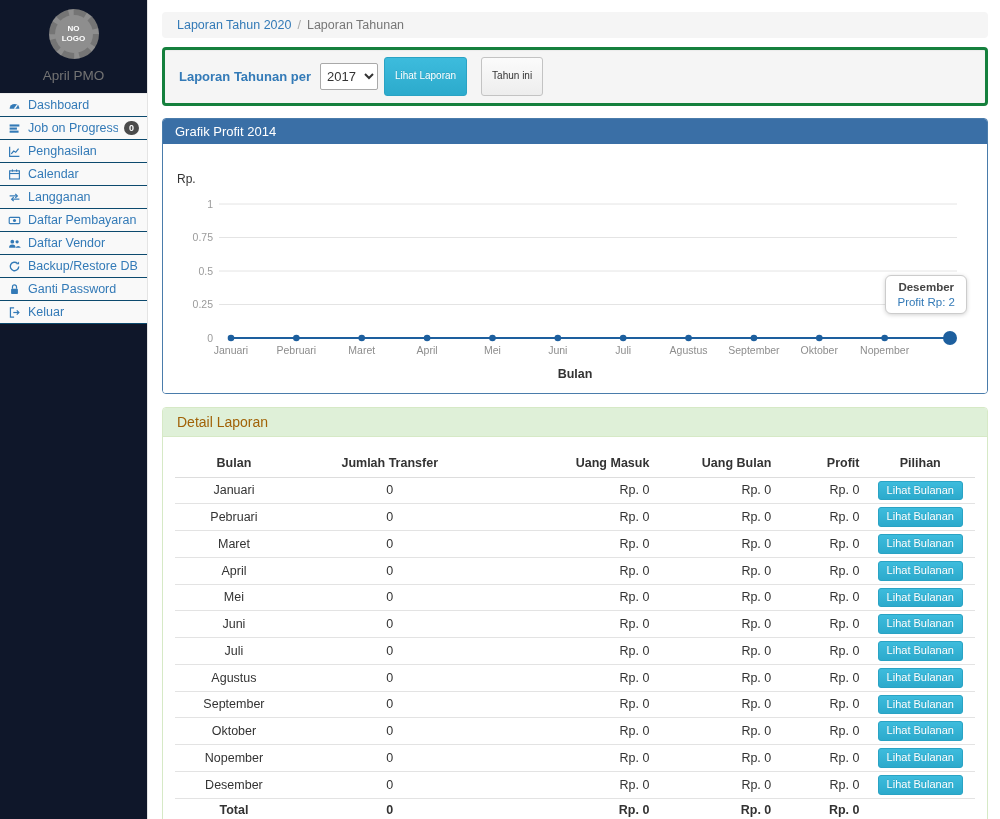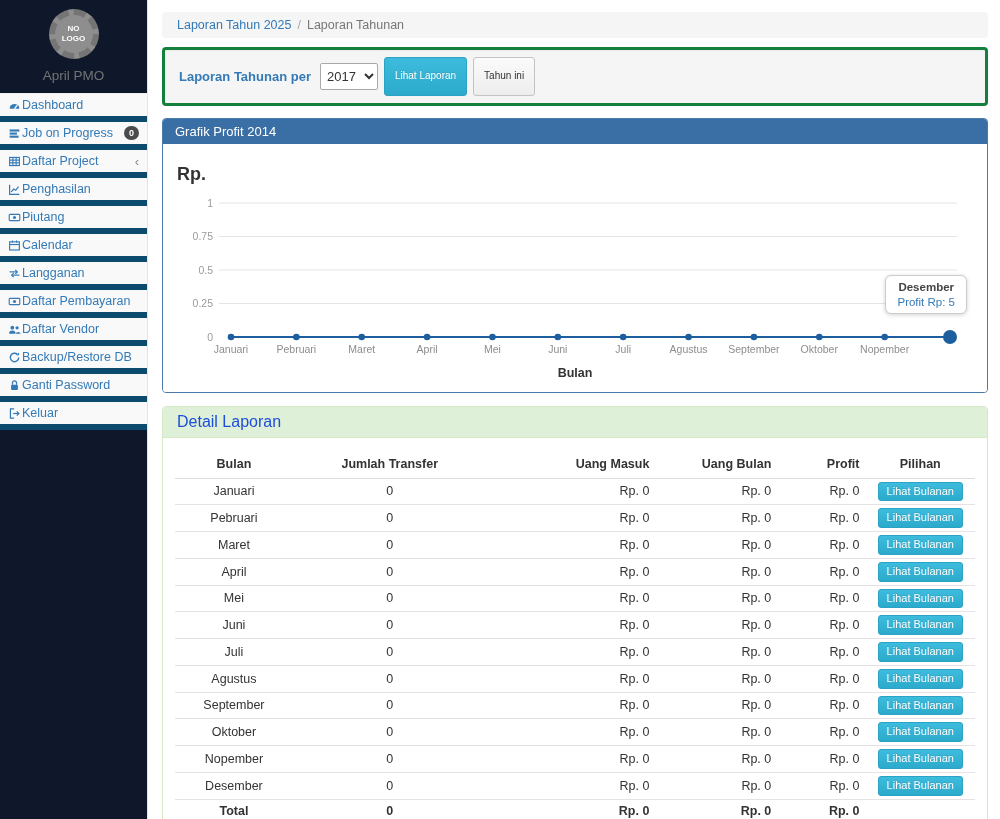--- a/index.html
+++ b/index.html
@@ -15,22 +15,22 @@
   .logo-wrap { text-align:center; padding:9px 0 10px; }
   .logo-circle {
     width:50px; height:50px; margin:0 auto; border-radius:50%;
     background:#8e8e8e; border:6px dashed #757575;
     display:flex; align-items:center; justify-content:center;
   }
   .logo-circle span { color:#fff; font-size:8px; font-weight:bold; width:30px; line-height:1.25; text-align:center; }
   .brand { color:#737373; font-size:13.5px; margin-top:9px; }
   .menu { border-top:1px solid #ededed; }
   .menu-item {
-    display:flex; align-items:center; padding:4px 8px;
-    border-bottom:6px solid #0c4a6e; color:#337ab7; cursor:pointer; font-size:12.5px;
+    display:flex; align-items:center; gap:6px; padding:4px 8px;
+    border-bottom:1px solid #0c4a6e; color:#337ab7; cursor:pointer; font-size:12.5px;
     background:#f9f9f9;
   }
   .menu-item .mi { width:14px; height:13px; display:inline-flex; align-items:center; flex:none; }
   .menu-item .lbl { flex:1; white-space:nowrap; overflow:hidden; }
   .badge {
     background:#4b4b4b; color:#fff; border-radius:8px; min-width:15px; height:14px;
     font-size:9px; font-weight:bold; display:flex; align-items:center; justify-content:center;
     padding:0 3px; flex:none;
   }
   .chev { color:#8a8a8a; font-size:13px; line-height:1; flex:none; }
@@ -55,37 +55,37 @@
     background:#fff; font-size:13px; font-family:inherit; color:#333; padding:1px 2px;
   }
   .btn {
     border-radius:3px; font-size:10px; font-family:inherit; padding:12px 10px;
     border:1px solid transparent; cursor:pointer; line-height:1.25;
   }
   .btn-info {
     background:linear-gradient(#3dbcdd,#2caacc); border-color:#2aa3c4; color:#fff;
     text-shadow:0 -1px 0 rgba(0,0,0,.1);
   }
-  .btn-default { background:linear-gradient(#fbfbfb,#ededed); border-color:#c3c3c3; color:#333; }
+  .btn-default { background:linear-gradient(#fbfbfb,#ededed); border-color:#c3c3c3; color:#333;margin-left:8px; }
   .btn-xs { font-size:11px; padding:2px 8px; }
 
   .panel { border:1px solid #ddd; border-radius:4px; margin-bottom:13px; background:#fff; }
   .panel-primary { border-color:#4a7cab; }
   .panel-primary > .panel-heading {
     background:#3a6fa6; color:#fff; padding:5px 12px; font-size:13px;
     border-radius:3px 3px 0 0;
   }
   .panel-success { border-color:#d6e9c6; }
   .panel-success > .panel-heading {
-    background:#dff0d8; color:#1d4ed8; padding:6px 14px; font-size:16px;
+    background:#dff0d8; color:#a16207; padding:6px 14px; font-size:14px;
     border-bottom:1px solid #d6e9c6; border-radius:3px 3px 0 0;
   }
   .panel-body { padding:12px; position:relative; border-radius:0 0 3px 3px; background:#fff; }
 
-  .chart-ylabel { font-weight:bold; color:#333; margin:8px 0 2px 2px; font-size:18px; }
+  .chart-ylabel { font-weight:normal; color:#333; margin:16px 0 2px 2px; font-size:12px; }
   .chart-xlabel { font-weight:bold; color:#333; text-align:center; font-size:12.5px; margin-top:1px; }
   .tooltip-box {
     position:absolute; right:20px; top:131px; background:#fff; border:1px solid #ccc;
     border-radius:6px; box-shadow:0 1px 4px rgba(0,0,0,.18); padding:5px 11px; text-align:center;
     z-index:2;
   }
   .tt-title { font-weight:bold; font-size:11.5px; color:#444; }
   .tt-value { color:#337ab7; font-size:11.5px; margin-top:3px; }
 
   table.table { width:100%; border-collapse:collapse; font-size:12.5px; }
@@ -134,51 +134,27 @@
                 <rect x="2" y="10.6" width="11" height="2.6"></rect>
               </g>
             </svg>
           </span>
           <span class="lbl">Job on Progress</span>
           <span class="badge">0</span>
         </div>
         <div class="menu-item">
           <span class="mi">
             <svg viewBox="0 0 16 16" width="13" height="13">
-              <g stroke="#337ab7" fill="none" stroke-width="1.4">
-                <rect x="2" y="3" width="12" height="10"></rect>
-                <line x1="2" y1="6.3" x2="14" y2="6.3"></line>
-                <line x1="2" y1="9.6" x2="14" y2="9.6"></line>
-                <line x1="6" y1="3" x2="6" y2="13"></line>
-                <line x1="10" y1="3" x2="10" y2="13"></line>
-              </g>
-            </svg>
-          </span>
-          <span class="lbl">Daftar Project</span>
-          <span class="chev">‹</span>
-        </div>
-        <div class="menu-item">
-          <span class="mi">
-            <svg viewBox="0 0 16 16" width="13" height="13">
               <g stroke="#337ab7" fill="none" stroke-width="1.5">
                 <path d="M2 2v12h12"></path>
                 <polyline points="4,11 7,7.5 9.5,9 13,4.5"></polyline>
               </g>
             </svg>
           </span>
           <span class="lbl">Penghasilan</span>
-        </div>
-        <div class="menu-item">
-          <span class="mi">
-            <svg viewBox="0 0 16 16" width="13" height="13">
-              <rect x="1.5" y="4.2" width="13" height="7.6" rx="1" stroke="#337ab7" fill="none" stroke-width="1.4"></rect>
-              <circle cx="8" cy="8" r="1.9" fill="#337ab7"></circle>
-            </svg>
-          </span>
-          <span class="lbl">Piutang</span>
         </div>
         <div class="menu-item">
           <span class="mi">
             <svg viewBox="0 0 16 16" width="13" height="13">
               <g stroke="#337ab7" fill="none" stroke-width="1.4">
                 <rect x="2" y="3.5" width="12" height="10"></rect>
                 <line x1="2" y1="6.8" x2="14" y2="6.8"></line>
                 <line x1="5.5" y1="1.8" x2="5.5" y2="4.5"></line>
                 <line x1="10.5" y1="1.8" x2="10.5" y2="4.5"></line>
               </g>
@@ -249,21 +225,21 @@
               </g>
             </svg>
           </span>
           <span class="lbl">Keluar</span>
         </div>
       </nav>
   </aside>
 
   <div class="main">
     <div class="breadcrumb">
-      <a href="#">Laporan Tahun 2025</a><span class="bc-sep">/</span><span>Laporan Tahunan</span>
+      <a href="#">Laporan Tahun 2020</a><span class="bc-sep">/</span><span>Laporan Tahunan</span>
     </div>
 
     <div class="well">
       <span class="well-label">Laporan Tahunan per</span>
       <select class="year" id="yearSel"><option>2017</option></select>
       <button class="btn btn-info">Lihat Laporan</button>
       <button class="btn btn-default">Tahun ini</button>
     </div>
 
     <div class="panel panel-primary">
@@ -303,21 +279,21 @@
               <text x="448.1818181818182" y="166" text-anchor="middle" font-size="10.5" fill="#8d8d8d">Juli</text>
               <text x="513.5454545454545" y="166" text-anchor="middle" font-size="10.5" fill="#8d8d8d">Agustus</text>
               <text x="578.9090909090909" y="166" text-anchor="middle" font-size="10.5" fill="#8d8d8d">September</text>
               <text x="644.2727272727273" y="166" text-anchor="middle" font-size="10.5" fill="#8d8d8d">Oktober</text>
               <text x="709.6363636363636" y="166" text-anchor="middle" font-size="10.5" fill="#8d8d8d">Nopember</text>
             </svg>
           </div>
         <div class="chart-xlabel">Bulan</div>
         <div class="tooltip-box">
           <div class="tt-title">Desember</div>
-          <div class="tt-value">Profit Rp: 5</div>
+          <div class="tt-value">Profit Rp: 2</div>
         </div>
       </div>
     </div>
 
     <div class="panel panel-success">
       <div class="panel-heading">Detail Laporan</div>
       <div class="panel-body">
         <table class="table">
           <thead>
               <tr id="theadRow">

